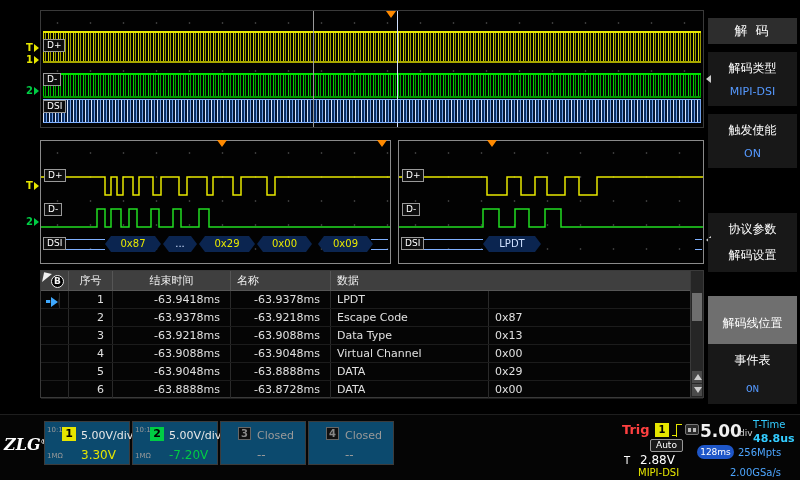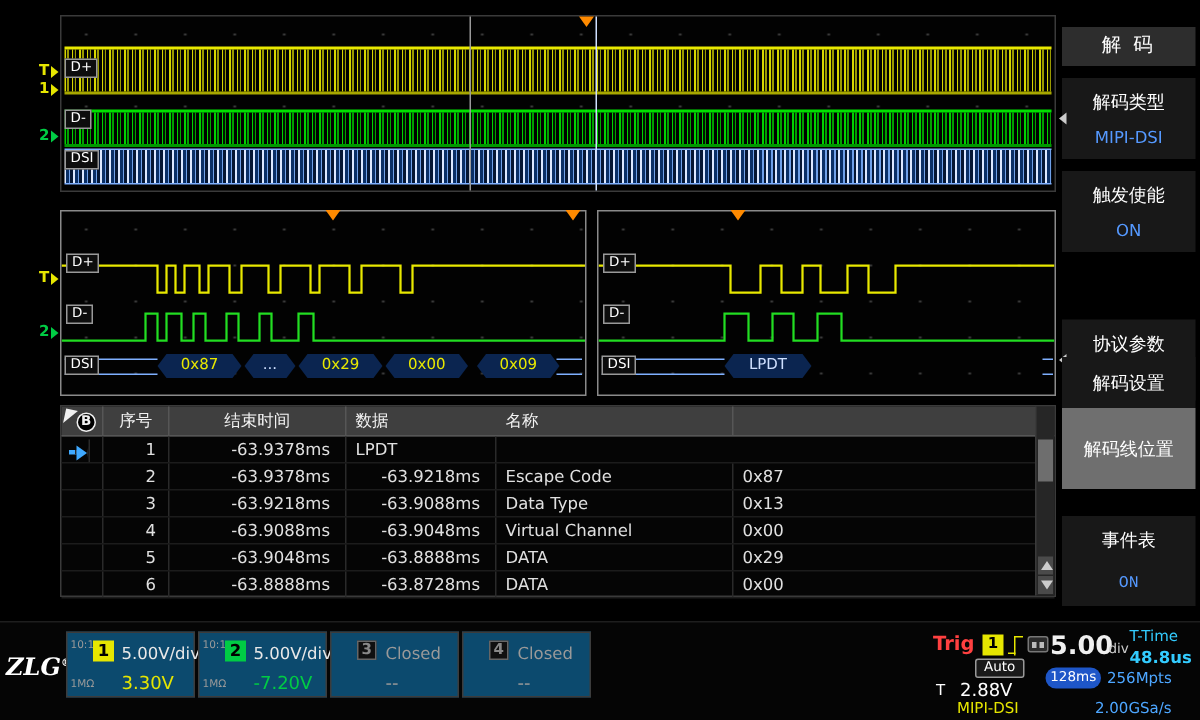--- a/index.html
+++ b/index.html
@@ -92,21 +92,21 @@
   .sb-label { font-size:12px; margin-top:8px; }
   .sb-label.only { line-height:34px; margin-top:0; }
   .sb-label.only-big { line-height:54px; margin-top:0; }
   .sb-value { font-size:11px; color:#5599ff; margin-top:8px; white-space:nowrap; }
   .sb-arrow { position:absolute; left:-2px; top:50%; transform:translateY(-50%); width:0; height:0;
     border-top:4px solid transparent; border-bottom:4px solid transparent; border-right:5px solid #ccc; }
   #sbi0 { top:52px;  height:54px; }
   #sbi1 { top:114px; height:54px; }
   #sbi2 { top:172px; height:54px;margin-top:41px; }
   #sbi3 { top:238px; height:34px; }
-  #sbi4 { top:272px; height:54px; }
+  #sbi4 { top:296px; height:54px; }
   #sbi5 { top:344px; height:60px;font-family:Liberation Mono, monospace; }
 
   
   #bottom-bar { position:absolute; left:0; top:414px; width:800px; height:66px; background:#050505; border-top:1px solid #1e1e1e; }
   .logo { position:absolute; left:4px; top:20px; color:#fff; font-size:16px; font-weight:bold; font-style:italic;
     font-family:"DejaVu Serif", serif; }
   .logo sup { font-size:7px; font-style:normal; }
   .ch-box { position:absolute; top:6px; width:86px; height:44px; background:#0c4a6e; border:1px solid #3c3c3c; }
   .probe { position:absolute; left:2px; top:4px; font-size:7px; color:#999; }
   .imp   { position:absolute; left:2px; bottom:4px; font-size:7px; color:#999; }
@@ -218,29 +218,30 @@
 
   <div id="event-table">
     <div class="tbl-corner">
       <span class="cursor-tri"></span>
       <span class="knob-circle">B</span>
     </div>
     <div class="t-head">
       <span></span>
       <span>序号</span>
       <span>结束时间</span>
+      <span class="h-left">名称</span>
       <span class="h-left" style="border-right:none;">数据</span>
-      <span class="h-left">名称</span>
     </div>
     <div class="t-row">
       <span><span class="row-arrow">
             <span class="bar"></span>
             <span class="tip"></span>
           </span></span>
       <span class="c-no">1</span>
+      <span class="c-time">-63.9418ms</span>
       <span class="c-time">-63.9378ms</span>
       <span class="c-name">LPDT</span>
       <span class="c-data" style="border-right:none;"></span>
     </div>
     <div class="t-row">
       <span></span>
       <span class="c-no">2</span>
       <span class="c-time">-63.9378ms</span>
       <span class="c-time">-63.9218ms</span>
       <span class="c-name">Escape Code</span>

